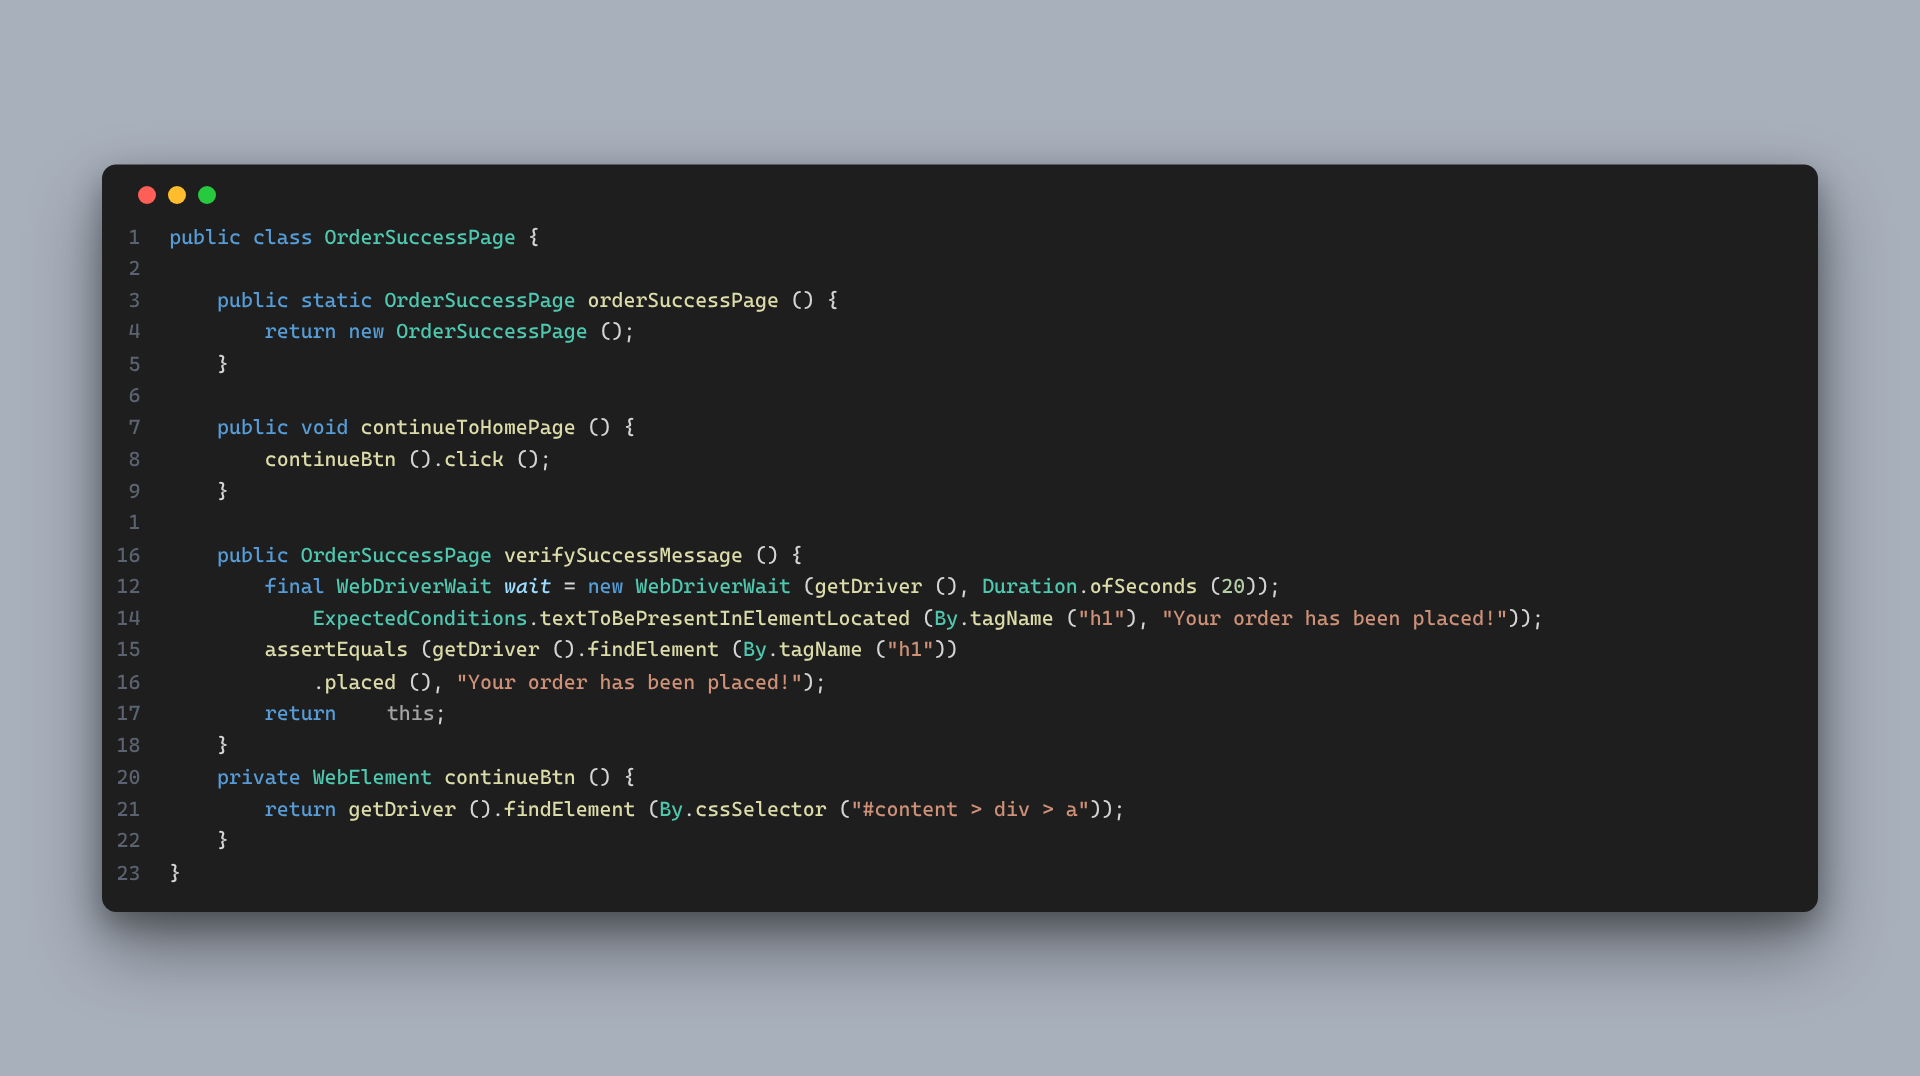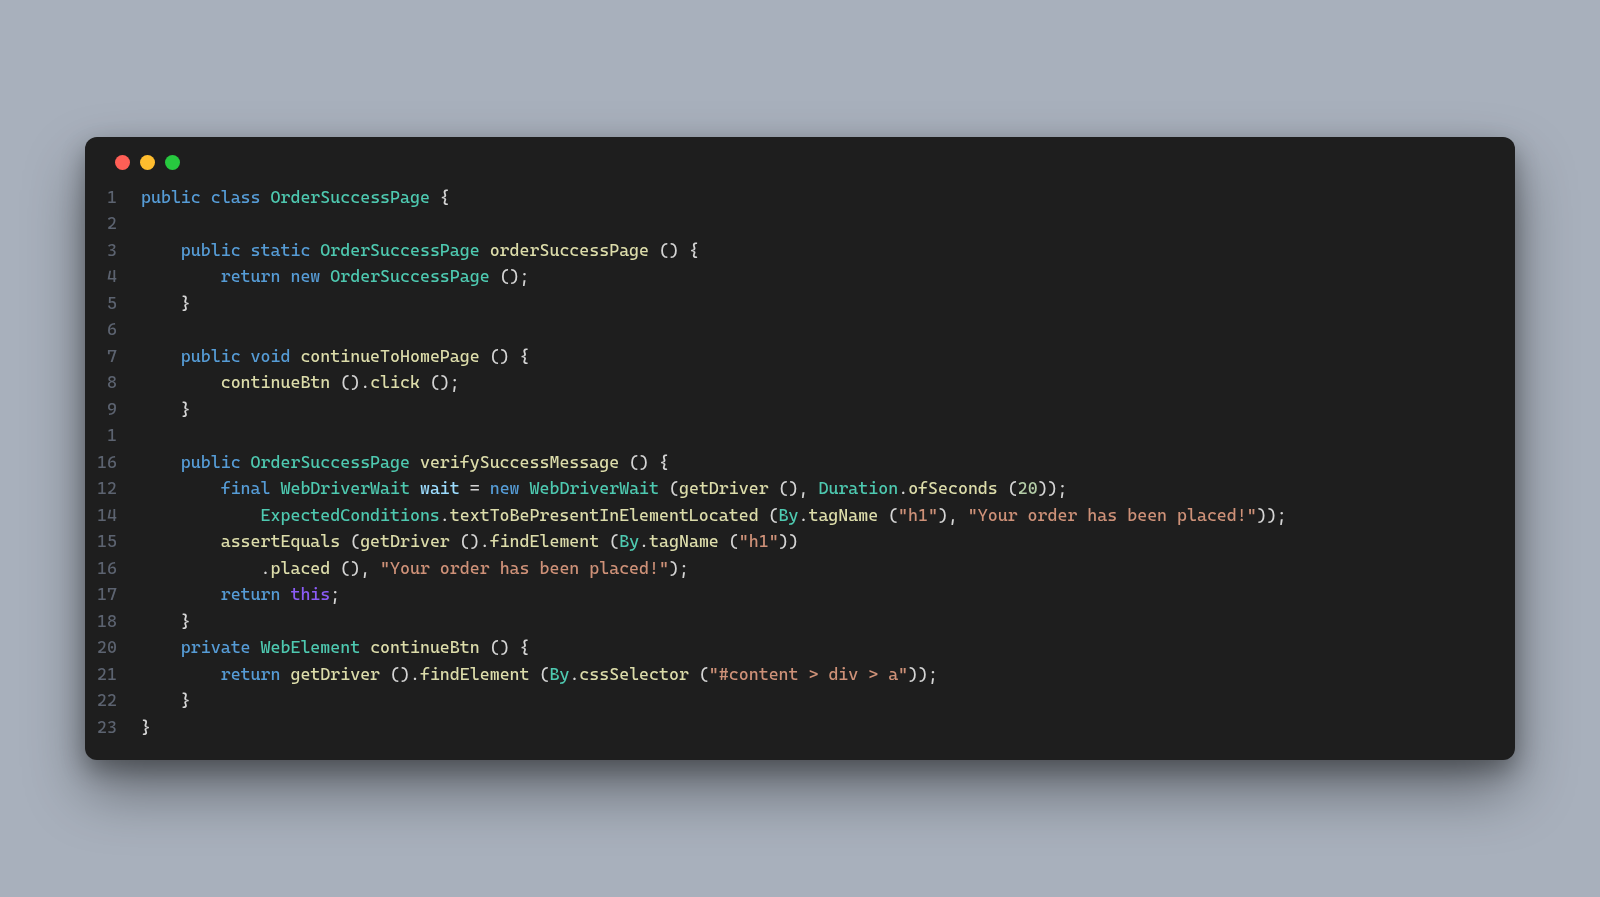--- a/index.html
+++ b/index.html
@@ -49,25 +49,25 @@
       user-select: none;
       flex-shrink: 0;
     }
     .code {
       color: #abb2bf;
       flex: 1;
     }
     .kw { color: #569cd6; }      
     .type { color: #4ec9b0; }    
     .method { color: #dcdcaa; }  
-    .var { color: #9cdcfe; }     
+    .var { color: #9cdcfe; font-style: italic; }     
     .str { color: #ce9178; }     
     .num { color: #b5cea8; }     
     .punc { color: #d4d4d4; }    
-    .this { color: #8b5cf6; }
+    .this { color: #a3a3a3; margin-left: 32px; }
   </style>
 </head>
 <body>
 
 <div class="window">
   <div class="titlebar">
     <div class="traffic-light tl-red"></div>
     <div class="traffic-light tl-yellow"></div>
     <div class="traffic-light tl-green"></div>
   </div>

